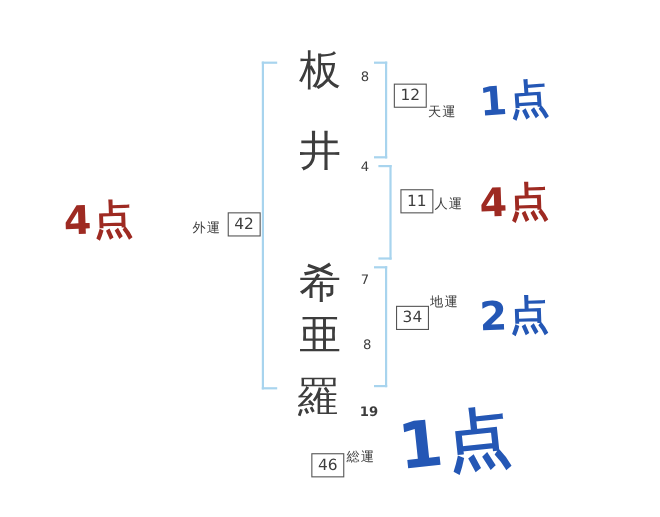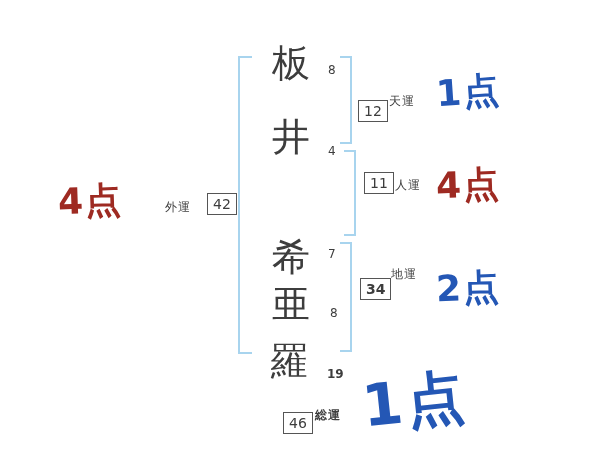--- a/index.html
+++ b/index.html
@@ -66,53 +66,53 @@
   .score.red  { color: var(--score_red,  #9e2a22); }
   .score.big  { font-size: 58px; letter-spacing: 4px; }
 </style>
 </head>
 <body>
 
 <div class="stage">
 
   <div class="score red" style="left:58px; top:183px; transform:rotate(-2deg);">4点</div>
 
-  <div class="flabel" style="left:165px; top:201px;">外運</div>
+  <div class="flabel" style="left:175px; top:201px;">外運</div>
   <div class="numbox" style="left:207px; top:193px;">42</div>
 
   <div class="bracket left" style="left:238px; top:56px; width:14px; height:298px;"></div>
 
   <div class="kanji" style="left:272px; top:44px;">板</div>
   <div class="stroke" style="left:328px; top:64px;">8</div>
 
   <div class="kanji" style="left:272px; top:118px;">井</div>
   <div class="stroke" style="left:328px; top:145px;">4</div>
 
   <div class="kanji" style="left:272px; top:238px;">希</div>
   <div class="stroke" style="left:328px; top:248px;">7</div>
 
   <div class="kanji" style="left:272px; top:285px;">亜</div>
   <div class="stroke" style="left:330px; top:307px;">8</div>
 
   <div class="kanji" style="left:270px; top:342px;">羅</div>
   <div class="stroke" style="left:327px; top:368px;font-weight:bold;">19</div>
 
   <div class="bracket right" style="left:340px; top:56px; width:12px; height:88px;"></div>
-  <div class="numbox" style="left:358px; top:100px;">12</div>
+  <div class="numbox" style="left:358px; top:76px;">12</div>
   <div class="flabel" style="left:389px; top:95px;">天運</div>
 
   <div class="bracket right" style="left:344px; top:150px; width:12px; height:86px;"></div>
   <div class="numbox" style="left:364px; top:172px;text-align:right;">11</div>
   <div class="flabel" style="left:395px; top:179px;">人運</div>
 
   <div class="bracket right" style="left:340px; top:242px; width:12px; height:110px;"></div>
-  <div class="numbox" style="left:360px; top:278px;font-weight:bold;">34</div>
+  <div class="numbox" style="left:360px; top:278px;">34</div>
   <div class="flabel" style="left:391px; top:268px;">地運</div>
 
   <div class="numbox" style="left:283px; top:412px;">46</div>
-  <div class="flabel" style="left:315px; top:409px;font-weight:bold;">総運</div>
+  <div class="flabel" style="left:315px; top:409px;">総運</div>
 
   <div class="score blue" style="left:436px; top:74px; transform:rotate(-4deg);">1点</div>
   <div class="score red" style="left:436px; top:167px; transform:rotate(-2deg);">4点</div>
   <div class="score blue" style="left:436px; top:270px; transform:rotate(-2deg);">2点</div>
   <div class="score blue big" style="left:362px; top:372px; transform:rotate(-6deg);">1点</div>
 
 </div>
 
 </body></html>

